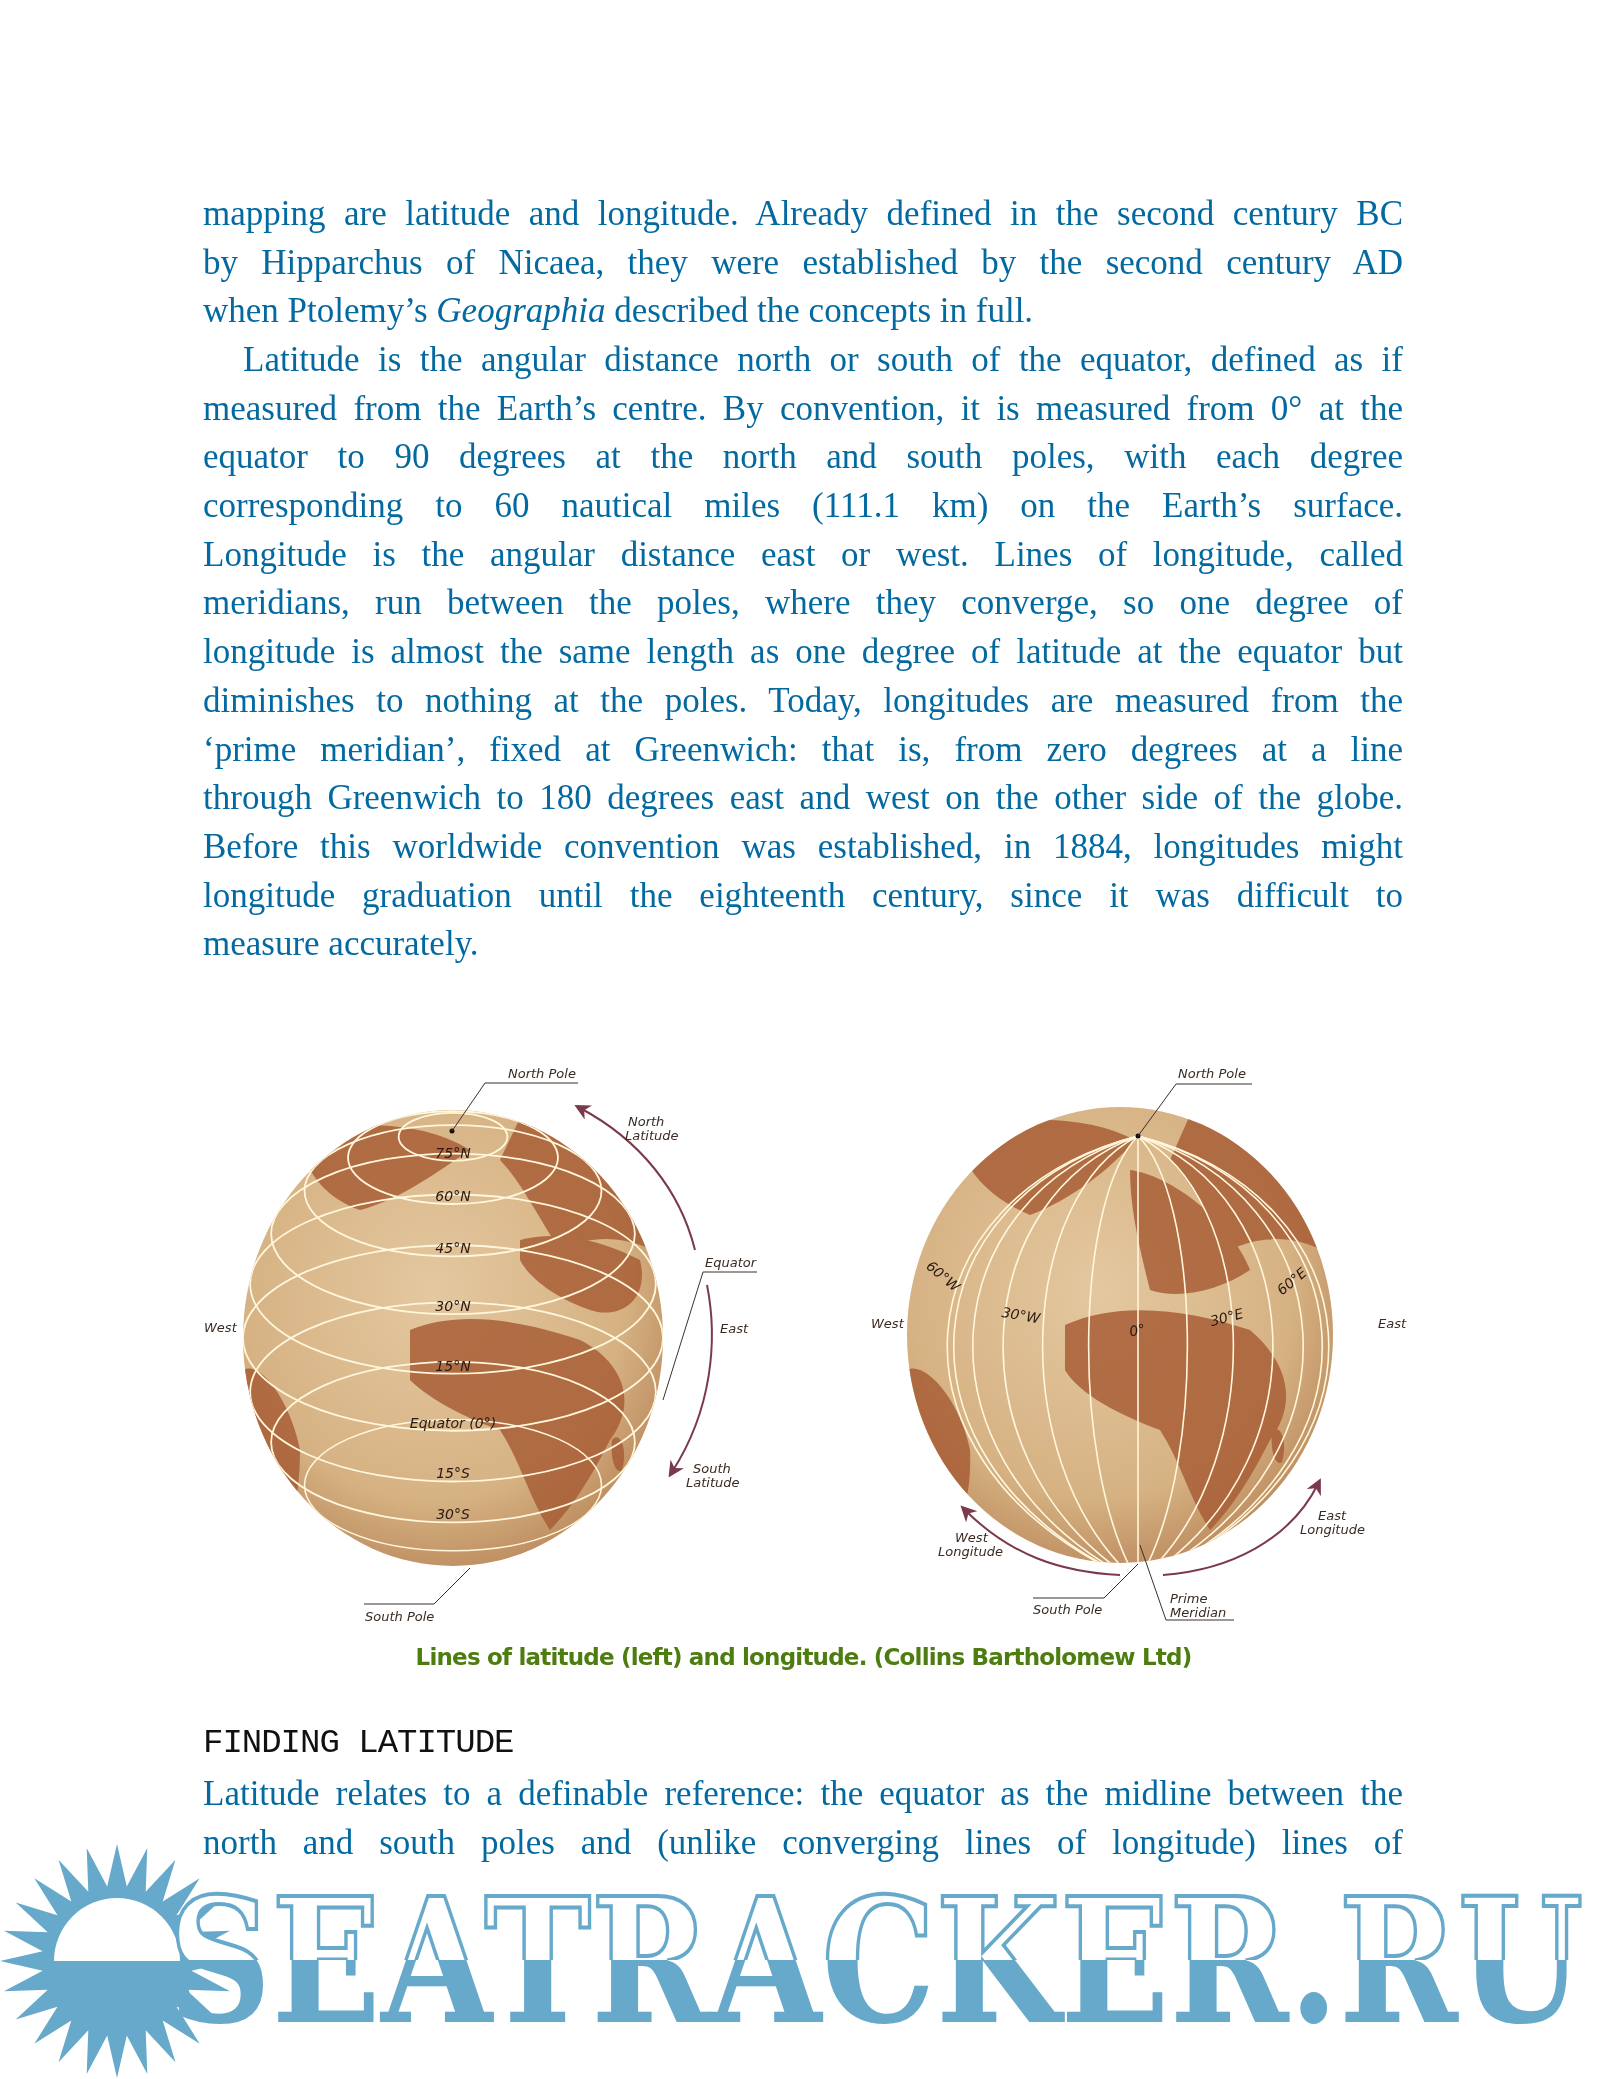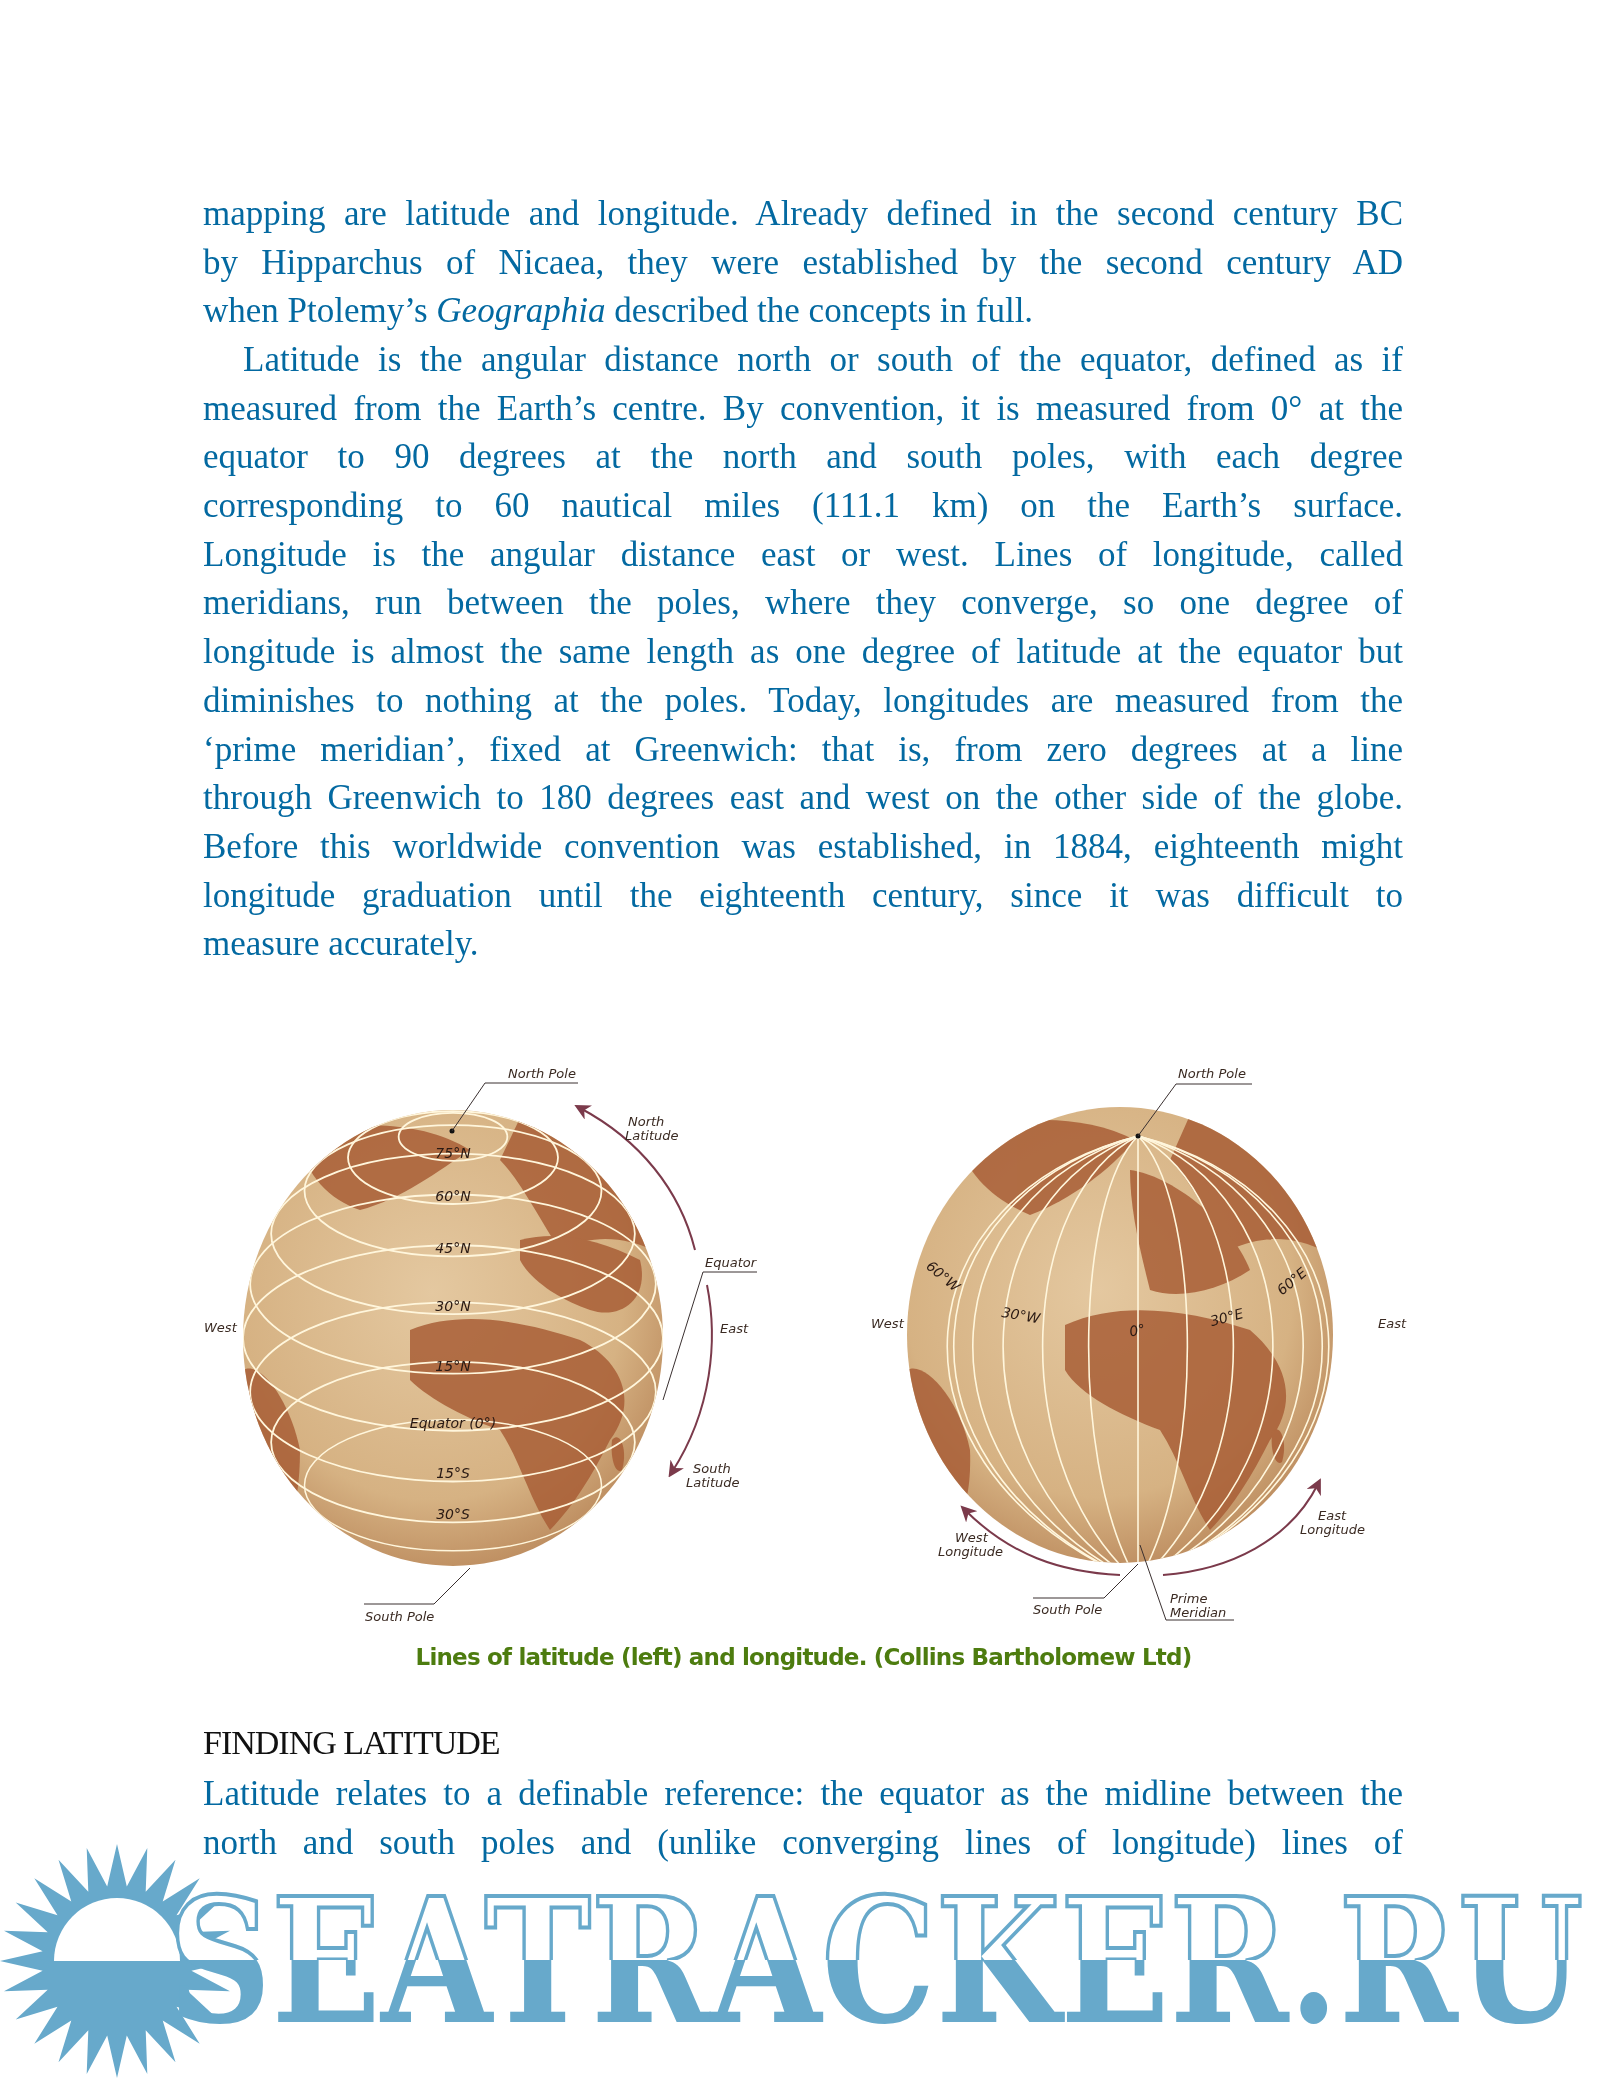--- a/index.html
+++ b/index.html
@@ -18,21 +18,21 @@
   .figure svg { position: absolute; left: 0; top: 0; }
   .fig-label { font-family: "DejaVu Sans", sans-serif; font-style: italic; font-size: 13px; fill: #3a2a22; }
   .fig-inlabel { font-family: "DejaVu Sans", sans-serif; font-style: italic; font-size: 14px; fill: #2a1a14; }
   .caption {
     position: absolute; left: 0; width: 1607px; top: 1644px; text-align: center;
     font-family: "DejaVu Sans", sans-serif; font-weight: bold; font-size: 23px;
     letter-spacing: -0.8px; color: #4d7c0f;
   }
   .heading {
     position: absolute; left: 203px; top: 1724px;
-    font-family: Liberation Serif, serif; font-size: 34px; letter-spacing: -1px;
+    font-family: Liberation Mono, monospace; font-size: 34px; letter-spacing: -1px;
     color: #111; margin: 0; font-weight: normal;
   }
   .watermark { position: absolute; left: 0; top: 1830px; width: 1607px; height: 249px; }
 </style>
 </head>
 <body>
 
 <div class="page">
 
   <div class="body-text" style="top:190px;">
@@ -45,21 +45,21 @@
       <span class="line ind">Latitude is the angular distance north or south of the equator, defined as if</span>
       <span class="line">measured from the Earth’s centre. By convention, it is measured from 0° at the</span>
       <span class="line">equator to 90 degrees at the north and south poles, with each degree</span>
       <span class="line">corresponding to 60 nautical miles (111.1 km) on the Earth’s surface.</span>
       <span class="line">Longitude is the angular distance east or west. Lines of longitude, called</span>
       <span class="line">meridians, run between the poles, where they converge, so one degree of</span>
       <span class="line">longitude is almost the same length as one degree of latitude at the equator but</span>
       <span class="line">diminishes to nothing at the poles. Today, longitudes are measured from the</span>
       <span class="line">‘prime meridian’, fixed at Greenwich: that is, from zero degrees at a line</span>
       <span class="line">through Greenwich to 180 degrees east and west on the other side of the globe.</span>
-      <span class="line">Before this worldwide convention was established, in 1884, eighteenth might</span>
+      <span class="line">Before this worldwide convention was established, in 1884, longitudes might</span>
       <span class="line">longitude graduation until the eighteenth century, since it was difficult to</span>
       <span class="line last">measure accurately.</span>
     </div>
 
   <div class="figure">
     <svg id="fig-svg" width="1607" height="1640" viewBox="0 0 1607 1640">
       <defs>
         <radialGradient id="shade" cx="45%" cy="40%" r="65%">
           <stop offset="0%" stop-color="#e4c8a0"></stop>
           <stop offset="70%" stop-color="#d6b283"></stop>

